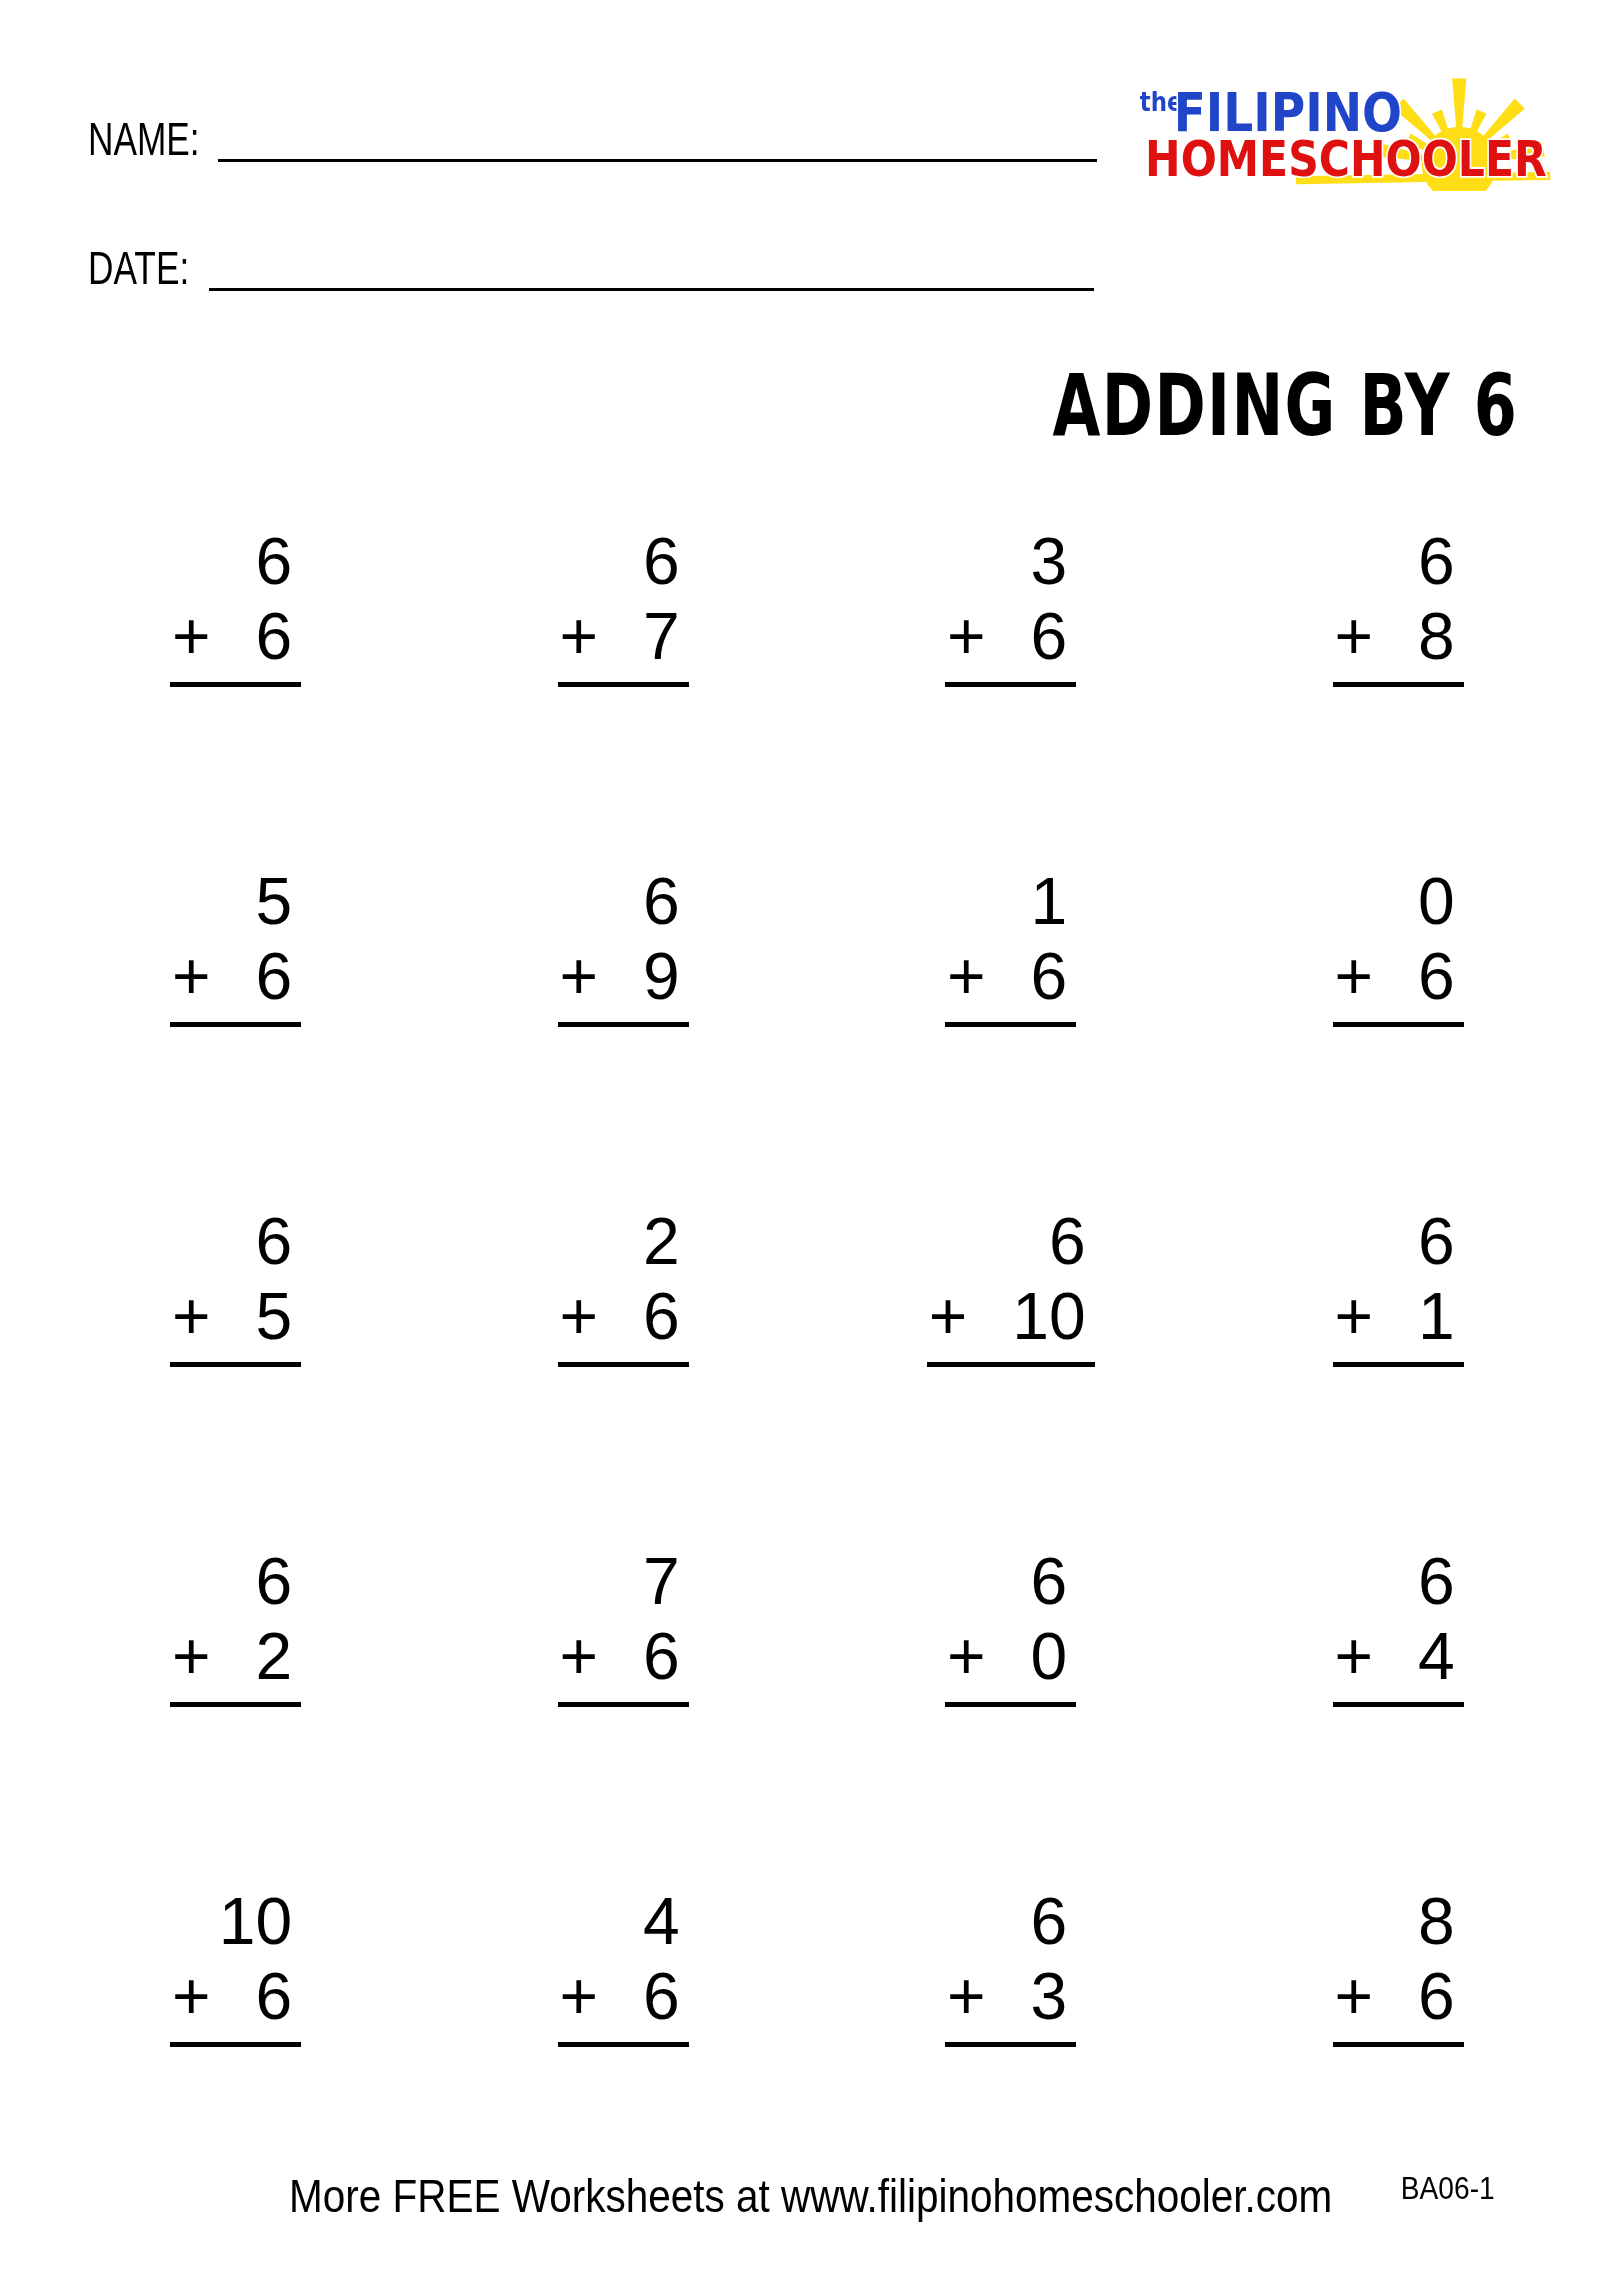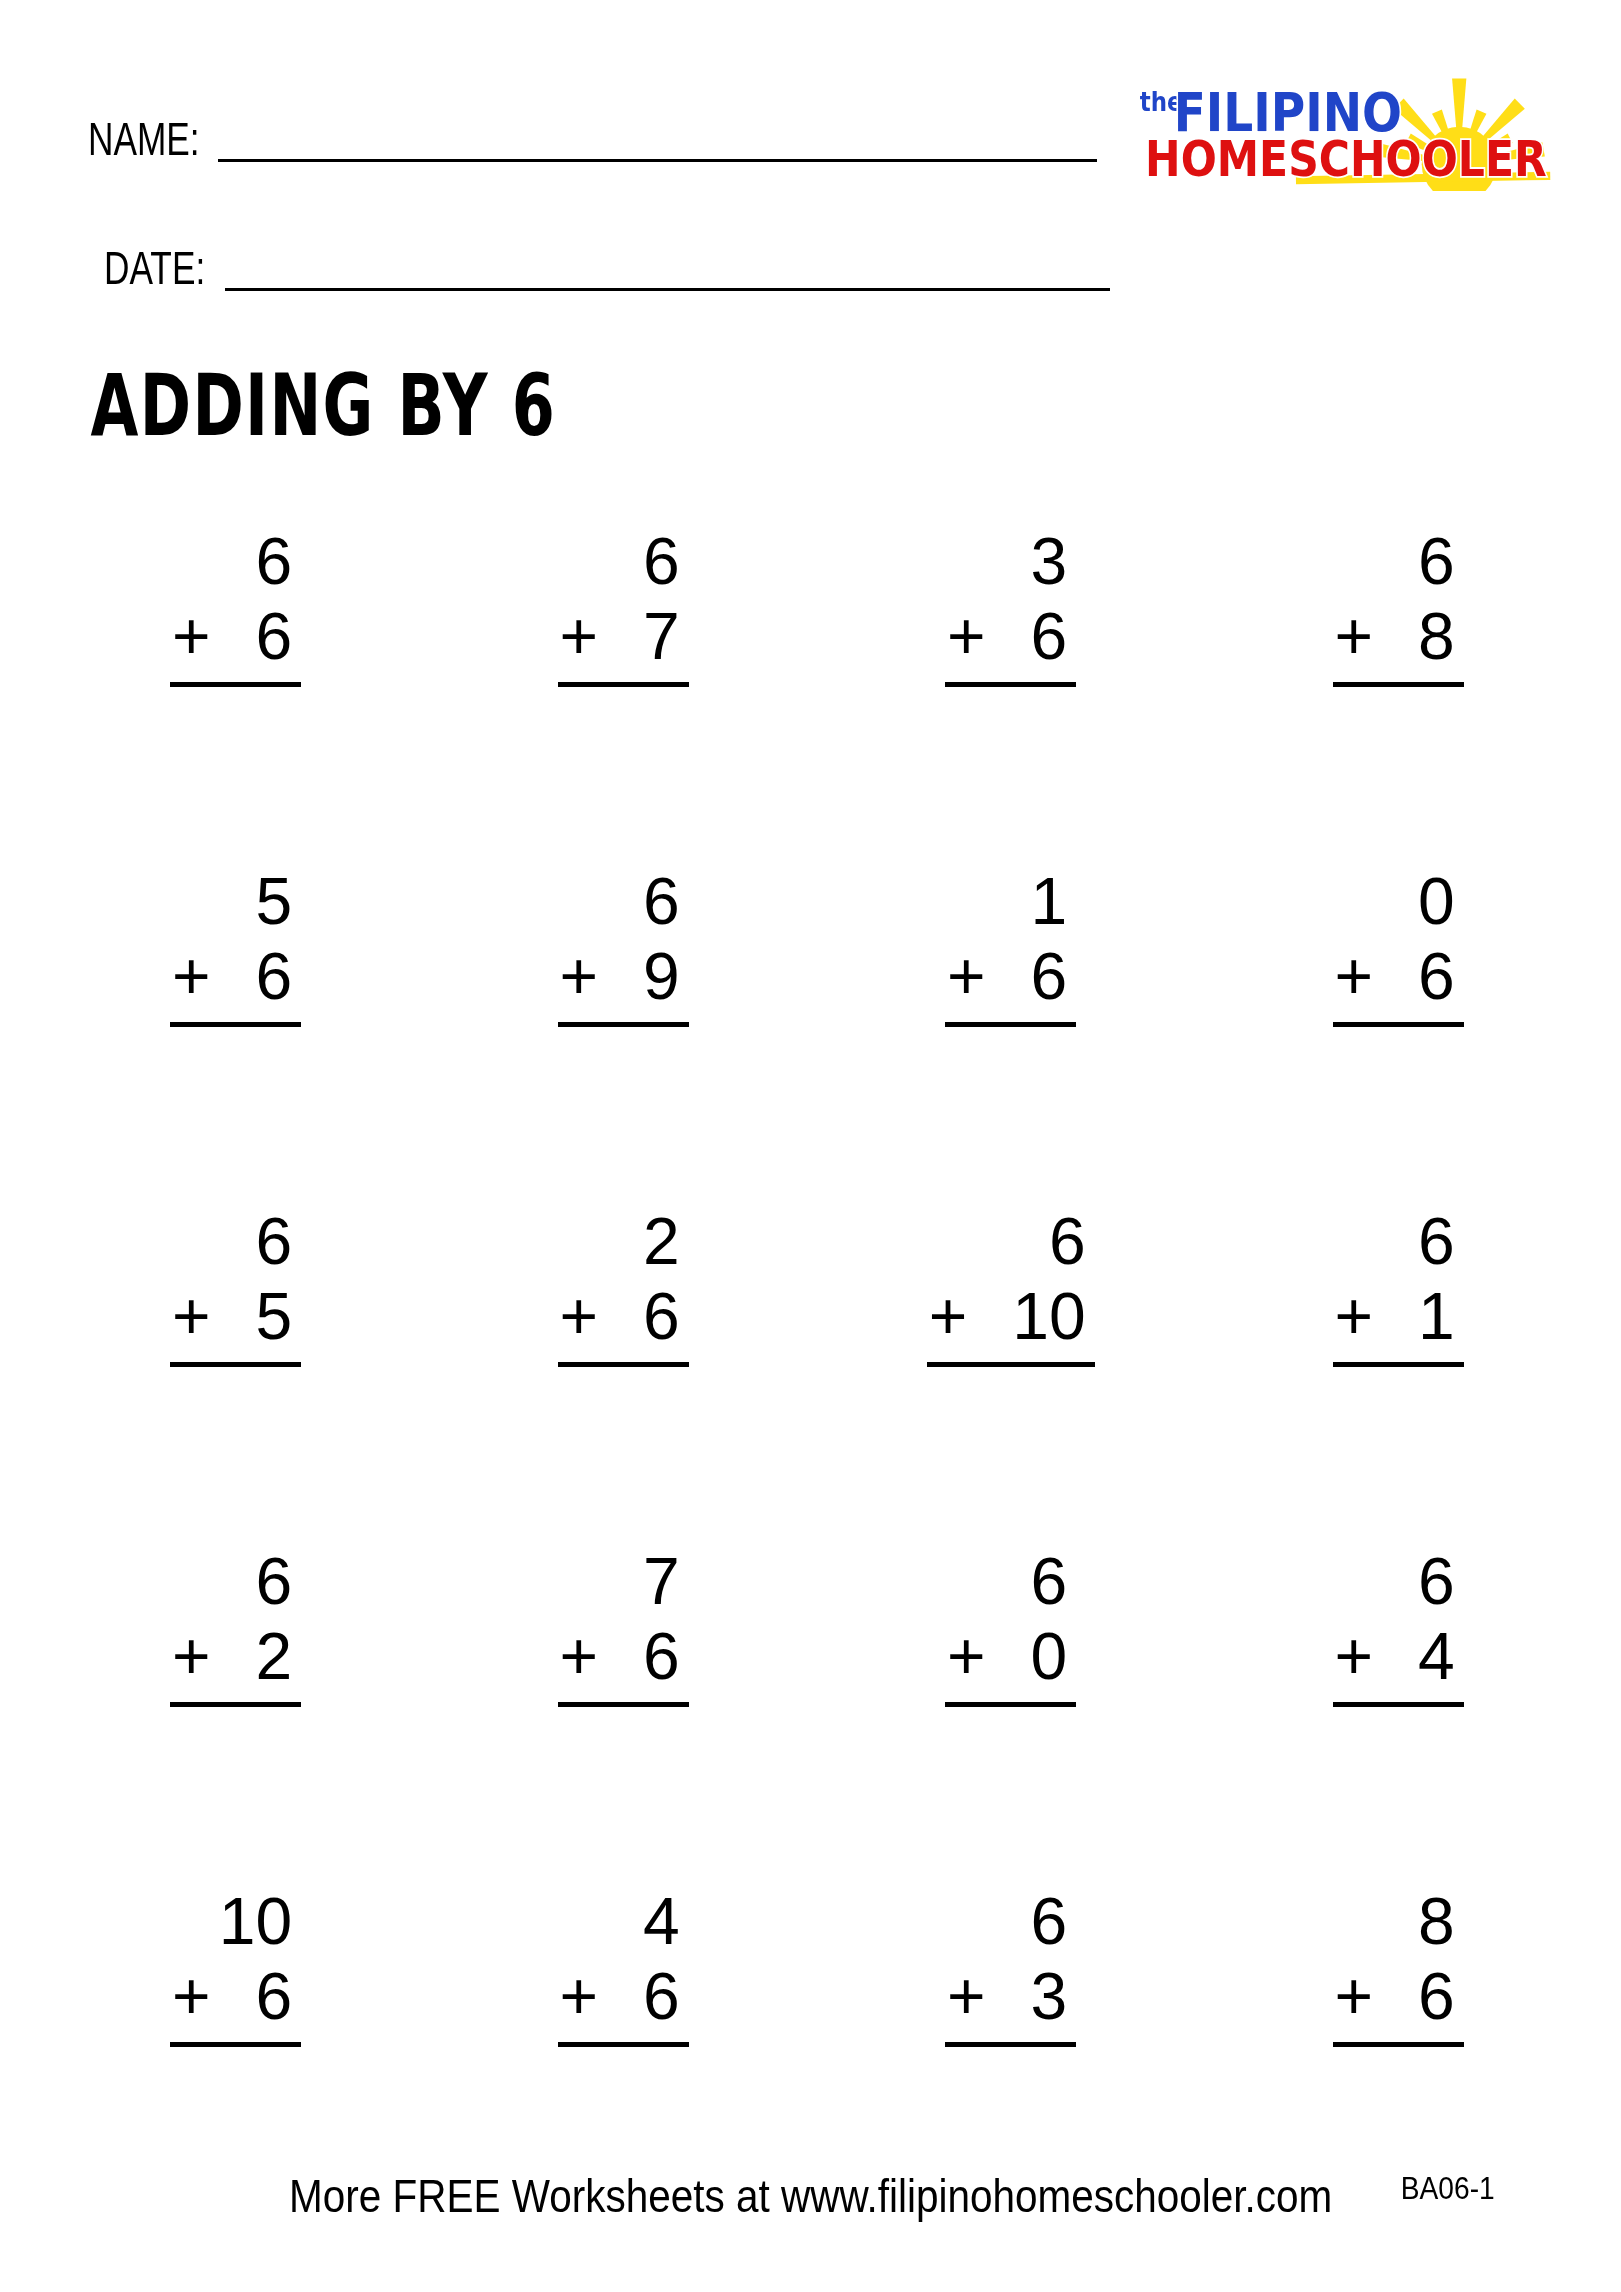--- a/index.html
+++ b/index.html
@@ -3,34 +3,34 @@
 <meta charset="utf-8">
 <style>
   html,body{margin:0;padding:0;}
   body{
     width:1621px;height:2293px;position:relative;background:#ffffff;
     font-family:"Liberation Sans", sans-serif;color:#000;overflow:hidden;
   }
   
   .field-row{position:absolute;display:flex;align-items:flex-end;gap:8px;}
   .field-row.name{left:88px;top:115px;}
-  .field-row.date{left:104px;top:244px;}
+  .field-row.date{left:88px;top:244px;}
   .label-box{display:block;overflow:visible;font-size:47px;font-weight:400;line-height:1;}
   .label-box .condense{display:inline-block;transform:scaleX(0.75);transform-origin:left bottom;white-space:nowrap;}
   .name .label-box{width:109px;}
   .date .label-box{width:100px;}
   .write-line{display:block;height:1.8px;border-bottom:3.6px solid #000;margin-left:12.5px;margin-bottom:0px;}
   .name .write-line{width:879px;}
   .date .write-line{width:885px;}
 
   
   .logo{position:absolute;left:1130px;top:75px;width:430px;height:116px;}
 
   
-  .title-wrap{position:absolute;left:0;right:12px;top:362px;text-align:left;}
+  .title-wrap{position:absolute;left:0;right:12px;top:362px;text-align:right;}
   .title-text{display:inline-block;font-family:"DejaVu Sans", sans-serif;font-weight:bold;
     font-size:86px;line-height:1;letter-spacing:1.8px;transform:scaleX(0.72);transform-origin:center;white-space:nowrap;}
 
   
   .problems{position:absolute;left:42px;top:524px;width:1550px;
     display:grid;grid-template-columns:repeat(4,1fr);grid-auto-rows:340px;
     justify-items:center;align-items:start;}
   .prob{border-bottom:5.4px solid #000;padding:0 9px 8px 1.8px;font-size:66px;line-height:75px;}
   .ptop{text-align:right;white-space:nowrap;}
   .pbot{display:flex;align-items:baseline;}

